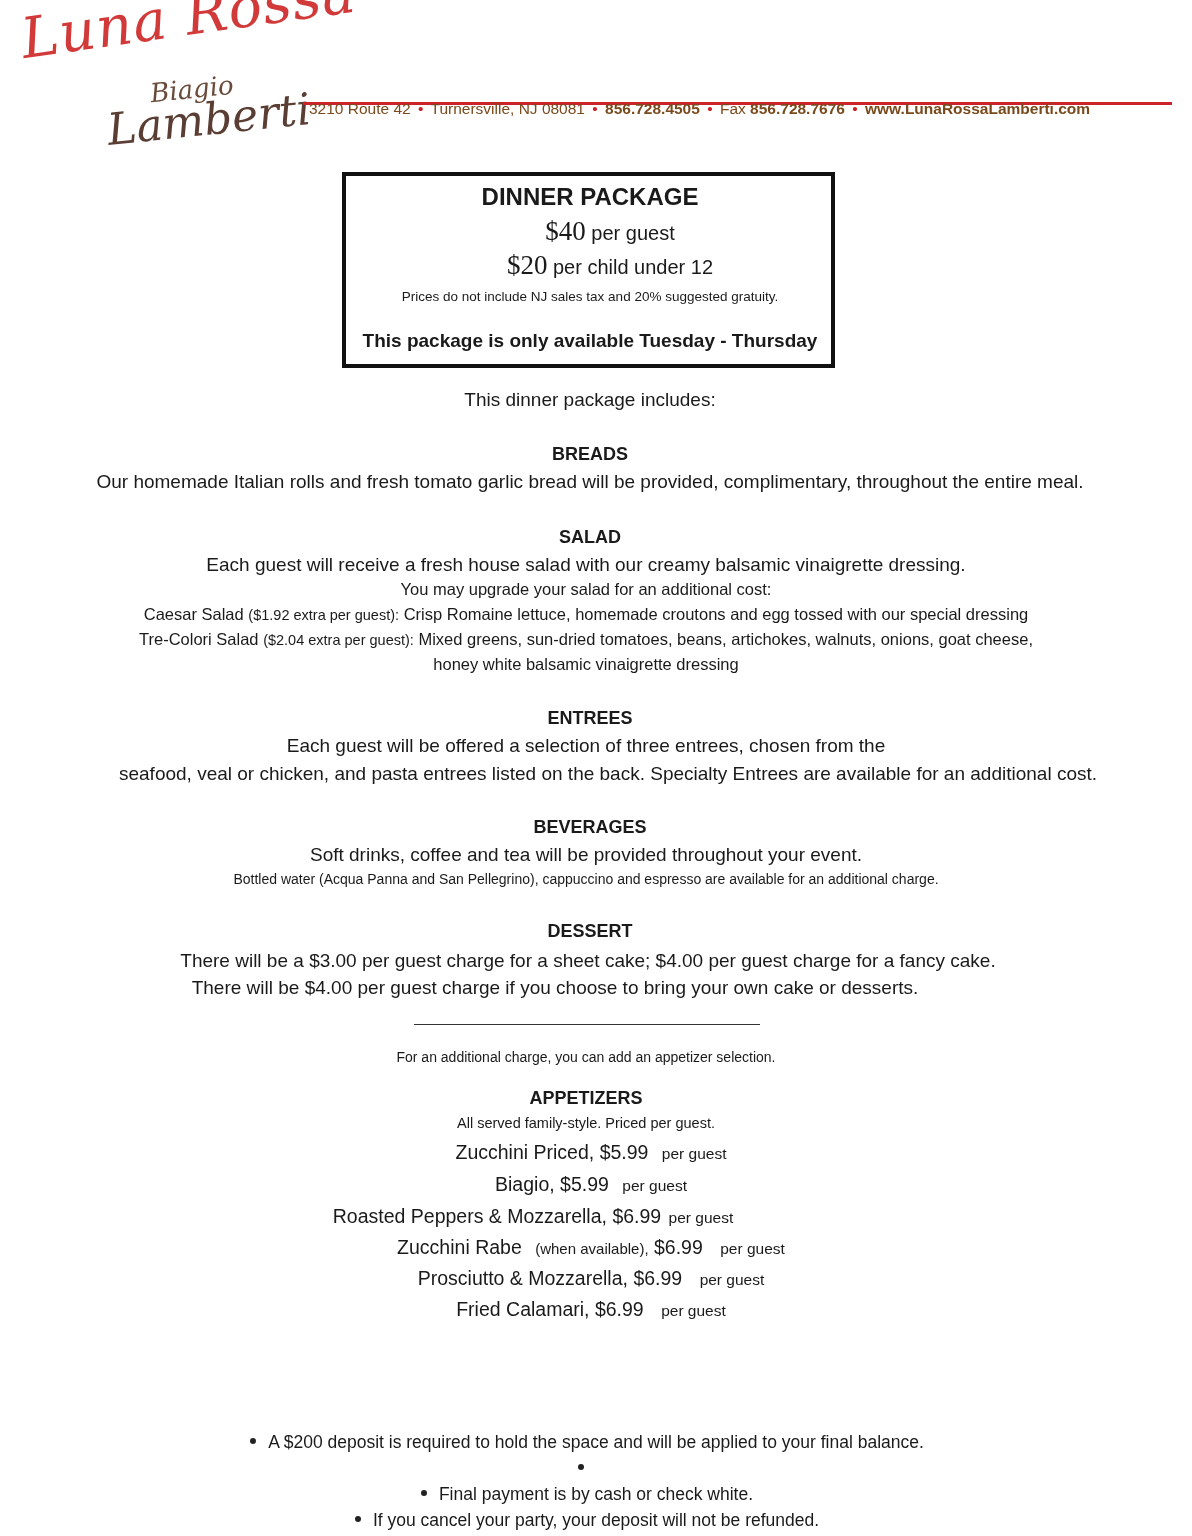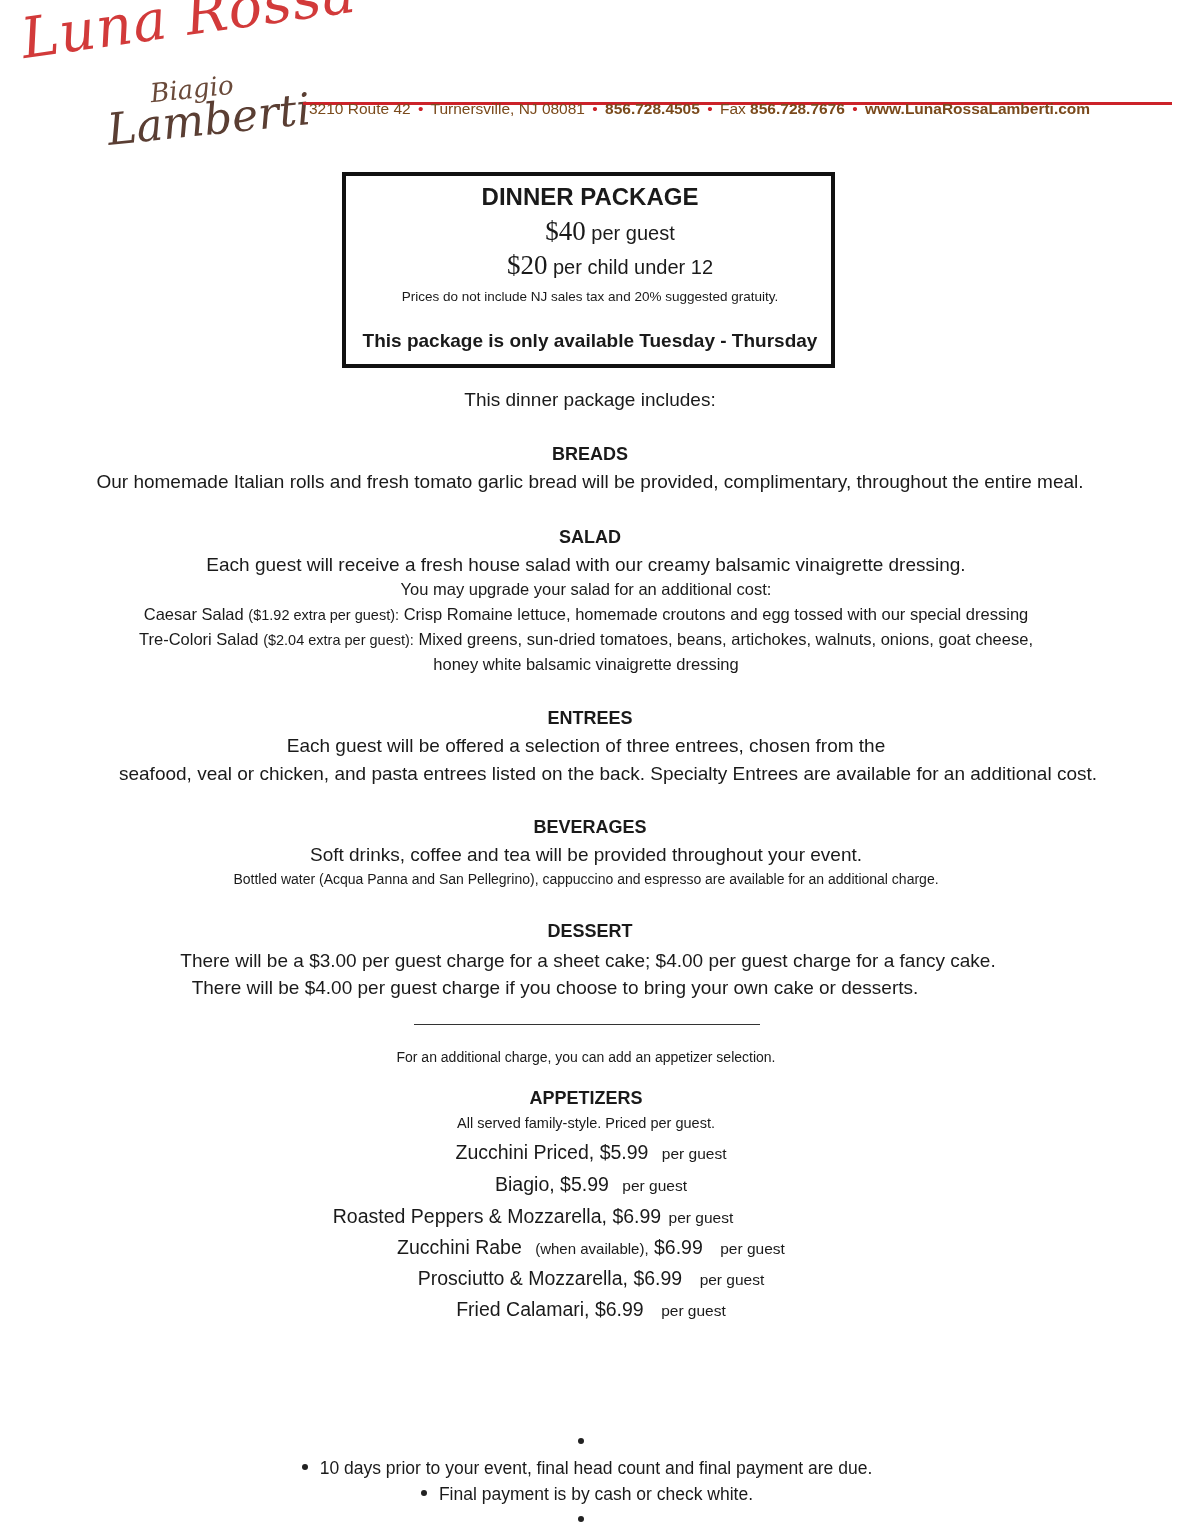--- a/index.html
+++ b/index.html
@@ -146,23 +146,23 @@
   <span>$6.99</span>
   <span class="pg" style="padding-left:12px">per guest</span>
 </div>
 <div class="center app-item" style="top:1298px;left:-5px">
   <span>Fried Calamari,</span>
   <span>$6.99</span>
   <span class="pg" style="padding-left:12px">per guest</span>
 </div>
 
 <div class="center policy" style="top:1432px;left:-9px">
-  <span class="dot"></span>
+  <span class="dot"></span><span>A $200 deposit is required to hold the space and will be applied to your final balance.</span>
 </div>
 <div class="center policy" style="top:1458px;left:-9px">
-  <span class="dot"></span><span>10 days prior to your event, final head count and final payment are due.</span>
+  <span class="dot"></span>
 </div>
 <div class="center policy" style="top:1484px;left:-9px">
   <span class="dot"></span><span>Final payment is by cash or check white.</span>
 </div>
 <div class="center policy" style="top:1510px;left:-9px">
-  <span class="dot"></span>
+  <span class="dot"></span><span>If you cancel your party, your deposit will not be refunded.</span>
 </div>
 
 </body></html>

